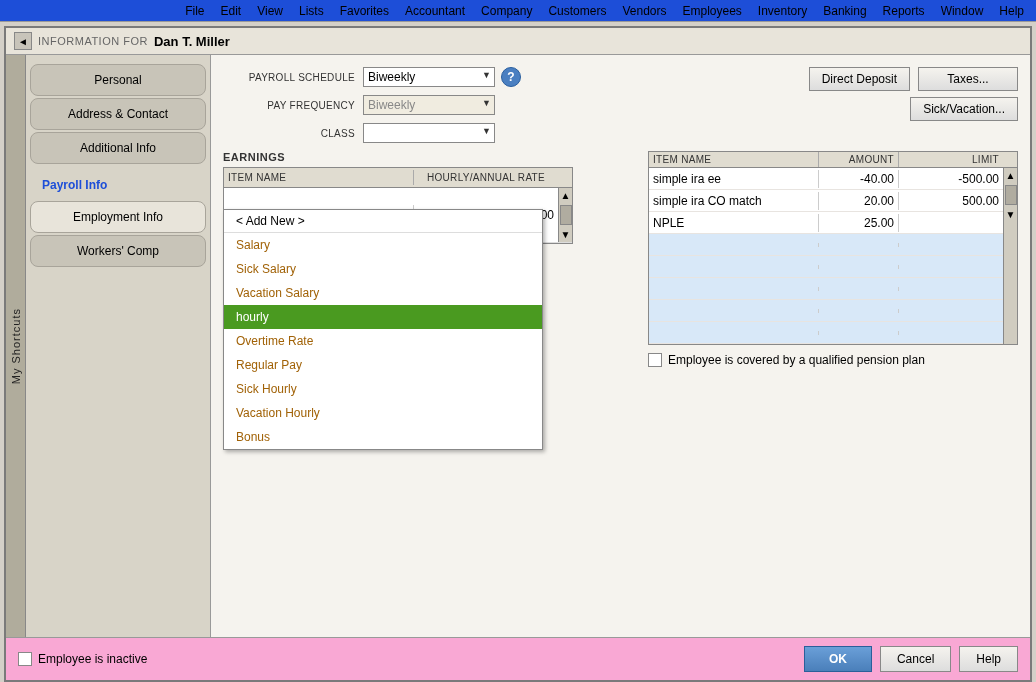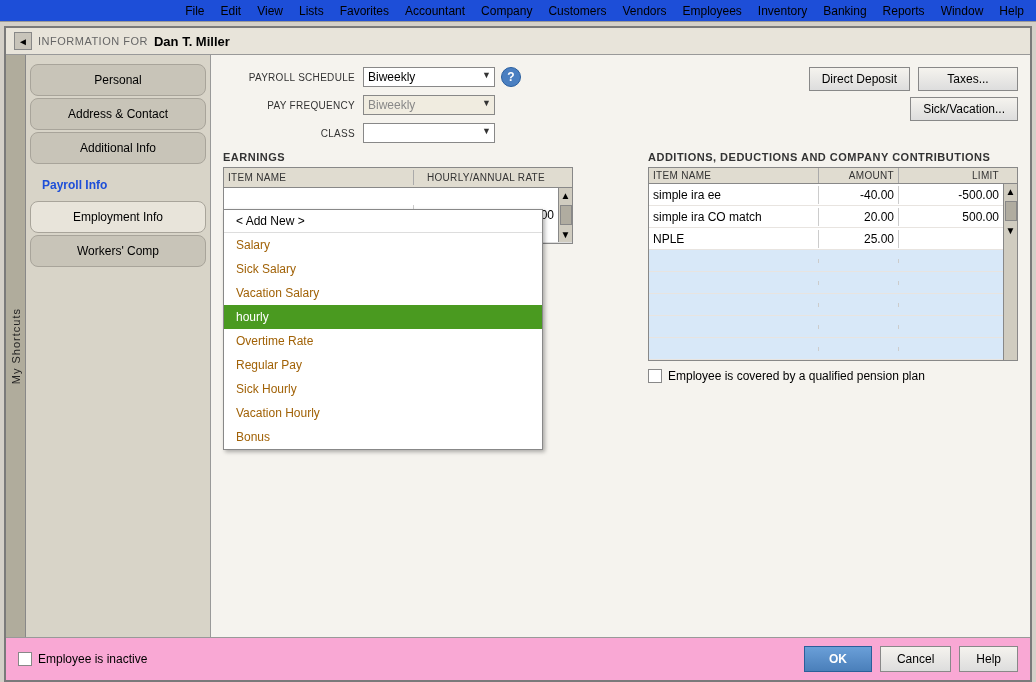--- a/index.html
+++ b/index.html
@@ -542,21 +542,20 @@
               <div class="dropdown-item">Regular Pay</div>
               <div class="dropdown-item">Sick Hourly</div>
               <div class="dropdown-item">Vacation Hourly</div>
               <div class="dropdown-item">Bonus</div>
             </div>
 
           </div>
         </div>
 
         <div class="additions-section" style="margin-left: 330px; position: absolute; right: 0; top: 0; width: 370px;">
-          <div class="section-title">ADDITIONS, DEDUCTIONS AND COMPANY CONTRIBUTIONS</div>
           <div class="additions-table">
             <div class="additions-header">
               <div class="additions-header-cell item">ITEM NAME</div>
               <div class="additions-header-cell amount">AMOUNT</div>
               <div class="additions-header-cell limit">LIMIT</div>
               <div style="width:14px;"></div>
             </div>
             <div style="display:flex;">
               <div style="flex:1;">
                 <div class="additions-row">

